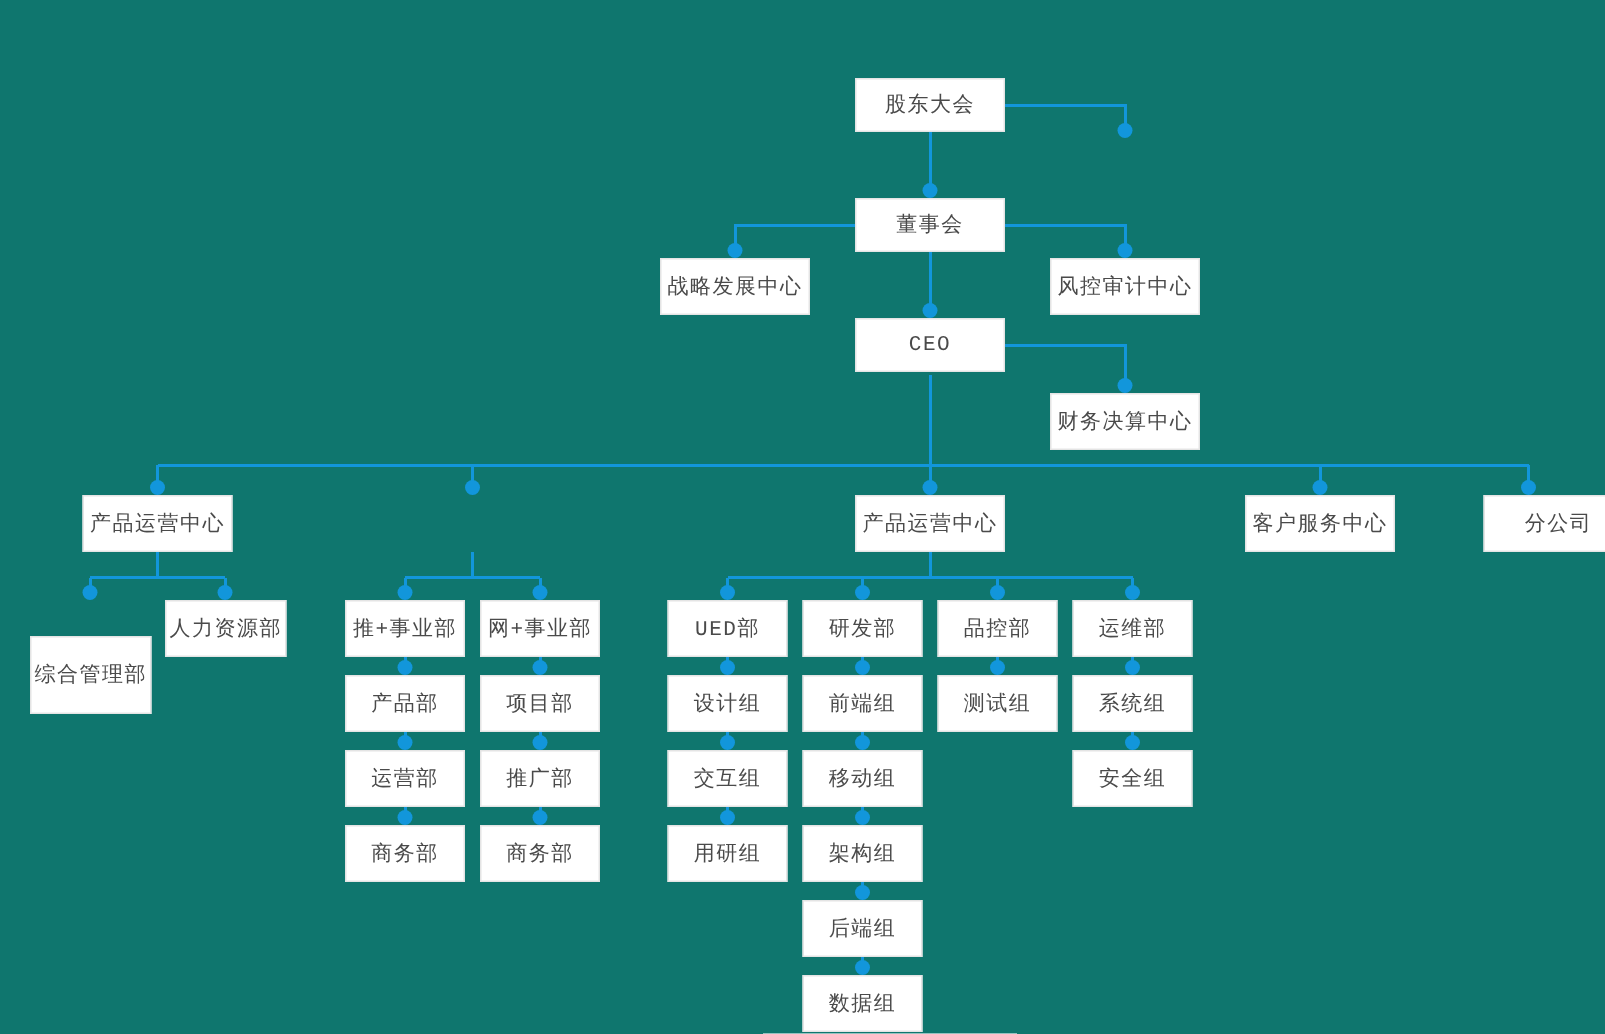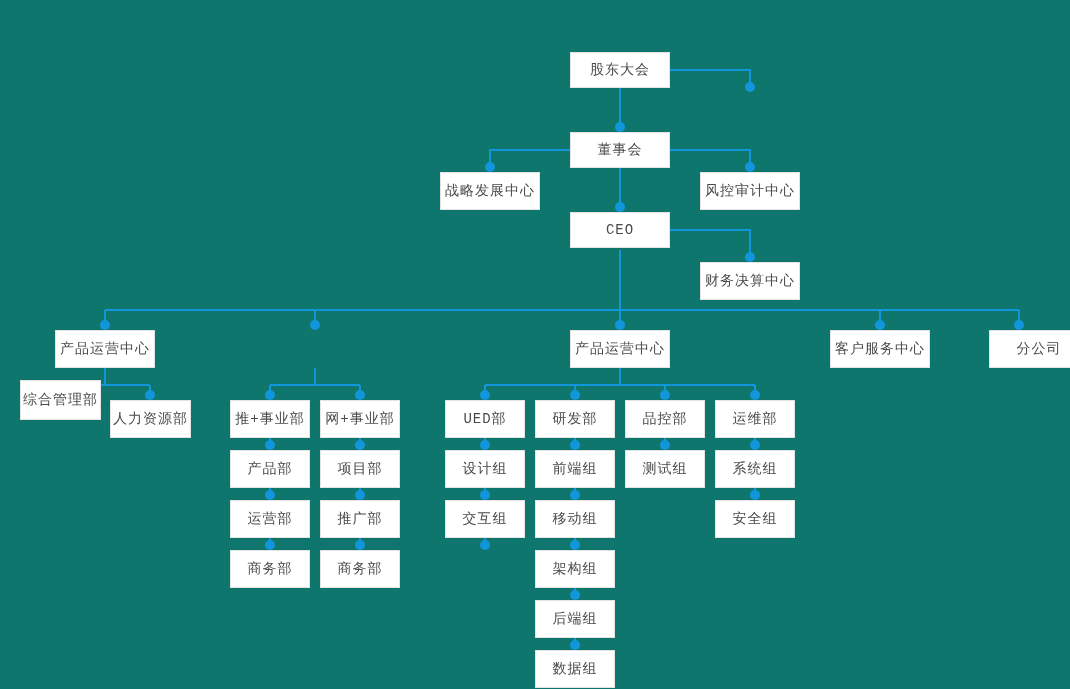--- a/index.html
+++ b/index.html
@@ -101,21 +101,21 @@
   <div class="node" style="left:440px;top:172px;width:100px;height:38px">战略发展中心</div>
   <div class="node" style="left:700px;top:172px;width:100px;height:38px">风控审计中心</div>
   <div class="node" style="left:570px;top:212px;width:100px;height:36px">CEO</div>
   <div class="node" style="left:700px;top:262px;width:100px;height:38px">财务决算中心</div>
 
   <div class="node" style="left:55px;top:330px;width:100px;height:38px">产品运营中心</div>
   <div class="node" style="left:570px;top:330px;width:100px;height:38px">产品运营中心</div>
   <div class="node" style="left:830px;top:330px;width:100px;height:38px">客户服务中心</div>
   <div class="node" style="left:989px;top:330px;width:100px;height:38px">分公司</div>
 
-  <div class="node" style="left:20px;top:380px;width:81px;height:40px">综合管理部</div>
+  <div class="node" style="left:20px;top:424px;width:81px;height:52px">综合管理部</div>
   <div class="node" style="left:110px;top:400px;width:81px;height:38px">人力资源部</div>
 
   <div class="node" style="left:230px;top:400px;width:80px;height:38px">推+事业部</div>
   <div class="node" style="left:320px;top:400px;width:80px;height:38px">网+事业部</div>
   <div class="node" style="left:230px;top:450px;width:80px;height:38px">产品部</div>
   <div class="node" style="left:320px;top:450px;width:80px;height:38px">项目部</div>
   <div class="node" style="left:230px;top:500px;width:80px;height:38px">运营部</div>
   <div class="node" style="left:320px;top:500px;width:80px;height:38px">推广部</div>
   <div class="node" style="left:230px;top:550px;width:80px;height:38px">商务部</div>
   <div class="node" style="left:320px;top:550px;width:80px;height:38px">商务部</div>
@@ -124,17 +124,18 @@
   <div class="node" style="left:535px;top:400px;width:80px;height:38px">研发部</div>
   <div class="node" style="left:625px;top:400px;width:80px;height:38px">品控部</div>
   <div class="node" style="left:715px;top:400px;width:80px;height:38px">运维部</div>
   <div class="node" style="left:445px;top:450px;width:80px;height:38px">设计组</div>
   <div class="node" style="left:535px;top:450px;width:80px;height:38px">前端组</div>
   <div class="node" style="left:625px;top:450px;width:80px;height:38px">测试组</div>
   <div class="node" style="left:715px;top:450px;width:80px;height:38px">系统组</div>
   <div class="node" style="left:445px;top:500px;width:80px;height:38px">交互组</div>
   <div class="node" style="left:535px;top:500px;width:80px;height:38px">移动组</div>
   <div class="node" style="left:715px;top:500px;width:80px;height:38px">安全组</div>
+  <div class="node" style="left:445px;top:550px;width:80px;height:38px">用研组</div>
   <div class="node" style="left:535px;top:550px;width:80px;height:38px">架构组</div>
   <div class="node" style="left:535px;top:600px;width:80px;height:38px">后端组</div>
   <div class="node" style="left:535px;top:650px;width:80px;height:38px">数据组</div>
 
 </div>
 
 </body></html>

